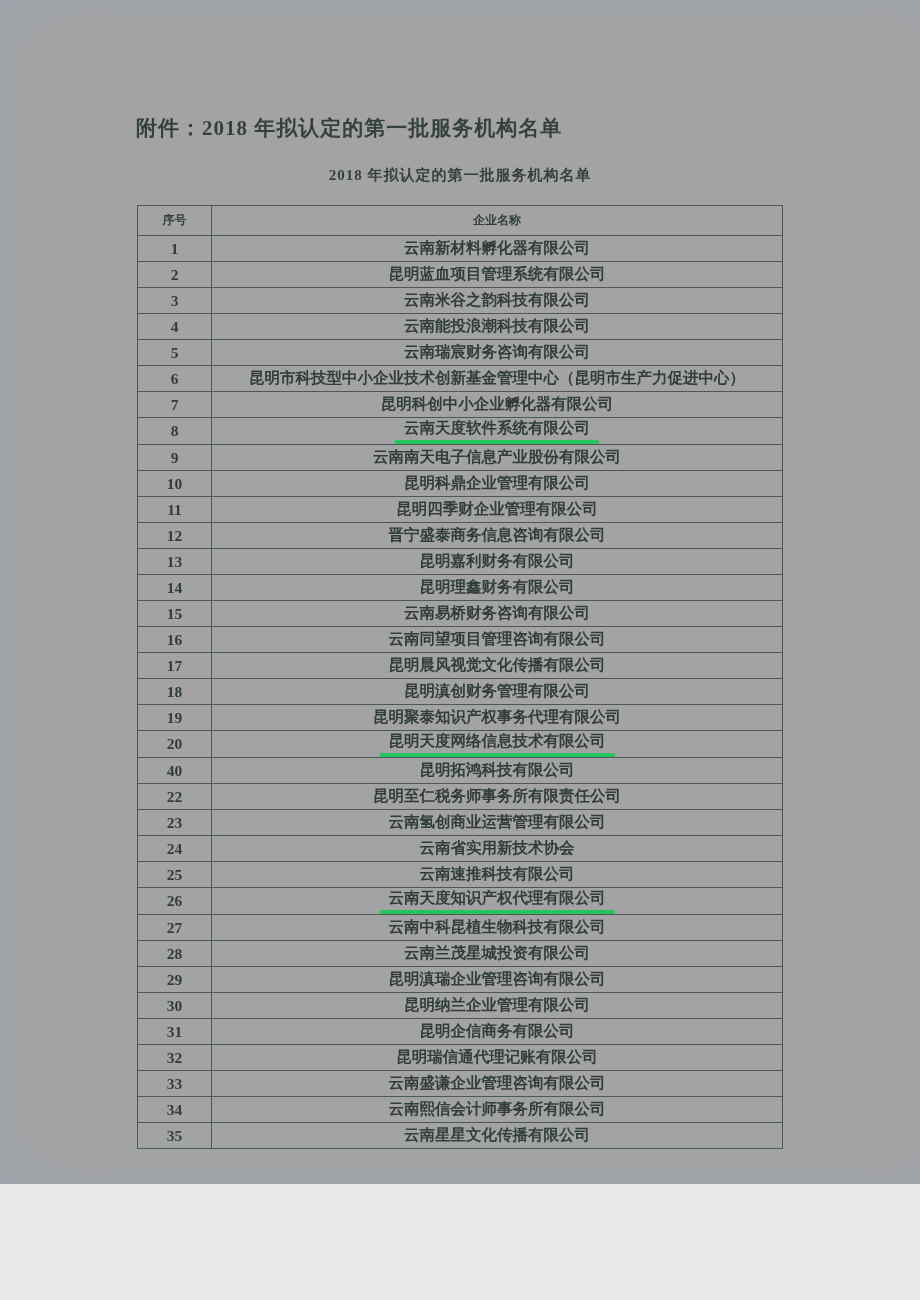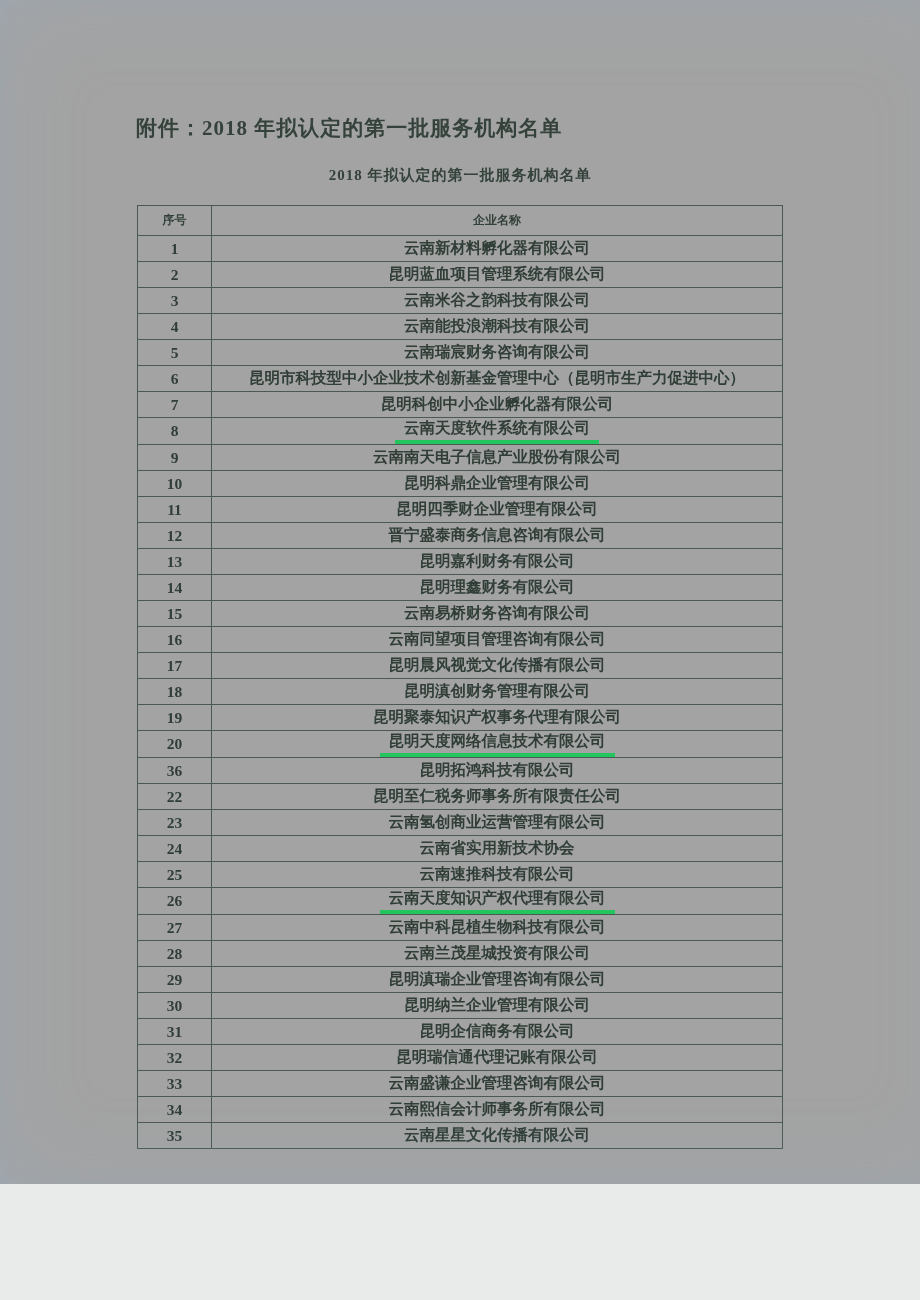--- a/index.html
+++ b/index.html
@@ -232,21 +232,21 @@
   </tr>
 
   <tr>
     <td>20</td>
     <td>
       <span class="name-text red-underline">昆明天度网络信息技术有限公司</span>
     </td>
   </tr>
 
   <tr>
-    <td>36</td>
+    <td>40</td>
     <td>
       <span class="name-text">昆明拓鸿科技有限公司</span>
     </td>
   </tr>
 
   <tr>
     <td>22</td>
     <td>
       <span class="name-text">昆明至仁税务师事务所有限责任公司</span>
     </td>

